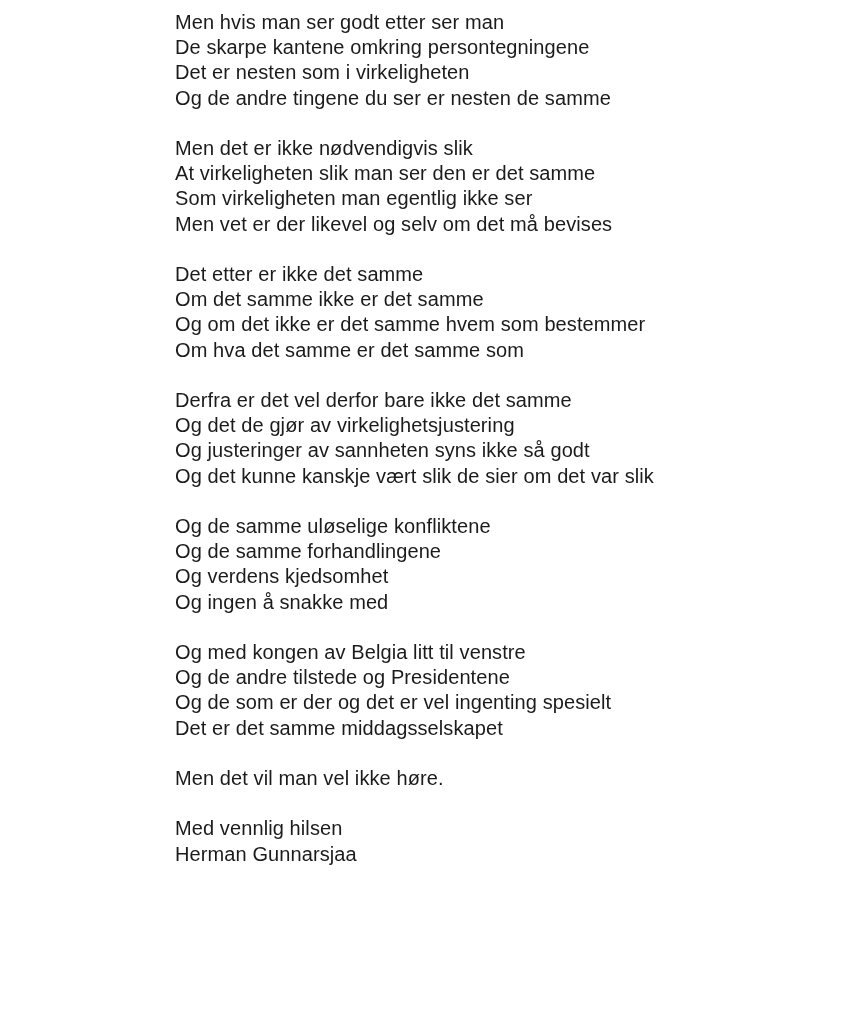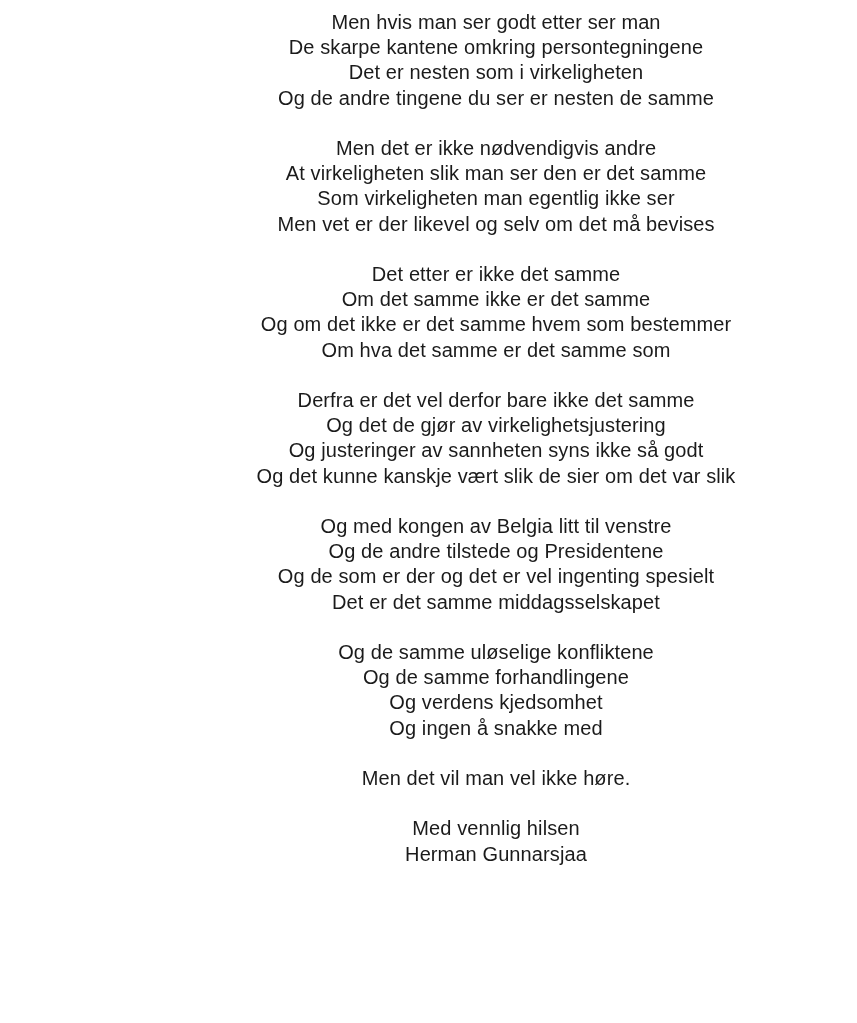--- a/index.html
+++ b/index.html
@@ -25,67 +25,66 @@
     font-size: 20px;
     line-height: 25.2px;
     color: #1b1b1b;
     letter-spacing: 0.1px;
   }
   .stanza {
     margin: 0 0 25.2px 0;
   }
   .line {
     white-space: pre;
-    text-align: center;
   }
   .signoff {
     margin-top: 22px; 
   }
 </style>
 </head>
 <body>
 
 <div class="page" style="background: rgb(255, 255, 255);">
   <div class="poem" style="color: rgb(27, 27, 27);">
     <div id="stanza-container">
         <div class="stanza">
           <div class="line">Men hvis man ser godt etter ser man</div>
           <div class="line">De skarpe kantene omkring persontegningene</div>
           <div class="line">Det er nesten som i virkeligheten</div>
           <div class="line">Og de andre tingene du ser er nesten de samme</div>
         </div>
         <div class="stanza">
-          <div class="line">Men det er ikke nødvendigvis andre</div>
+          <div class="line">Men det er ikke nødvendigvis slik</div>
           <div class="line">At virkeligheten slik man ser den er det samme</div>
           <div class="line">Som virkeligheten man egentlig ikke ser</div>
           <div class="line">Men vet er der likevel og selv om det må bevises</div>
         </div>
         <div class="stanza">
           <div class="line">Det etter er ikke det samme</div>
           <div class="line">Om det samme ikke er det samme</div>
           <div class="line">Og om det ikke er det samme hvem som bestemmer</div>
           <div class="line">Om hva det samme er det samme som</div>
         </div>
         <div class="stanza">
           <div class="line">Derfra er det vel derfor bare ikke det samme</div>
           <div class="line">Og det de gjør av virkelighetsjustering</div>
           <div class="line">Og justeringer av sannheten syns ikke så godt</div>
           <div class="line">Og det kunne kanskje vært slik de sier om det var slik</div>
         </div>
         <div class="stanza">
+          <div class="line">Og de samme uløselige konfliktene</div>
+          <div class="line">Og de samme forhandlingene</div>
+          <div class="line">Og verdens kjedsomhet</div>
+          <div class="line">Og ingen å snakke med</div>
+        </div>
+        <div class="stanza">
           <div class="line">Og med kongen av Belgia litt til venstre</div>
           <div class="line">Og de andre tilstede og Presidentene</div>
           <div class="line">Og de som er der og det er vel ingenting spesielt</div>
           <div class="line">Det er det samme middagsselskapet</div>
-        </div>
-        <div class="stanza">
-          <div class="line">Og de samme uløselige konfliktene</div>
-          <div class="line">Og de samme forhandlingene</div>
-          <div class="line">Og verdens kjedsomhet</div>
-          <div class="line">Og ingen å snakke med</div>
         </div>
         <div class="stanza">
           <div class="line">Men det vil man vel ikke høre.</div>
         </div>
       </div>
     <div id="signoff" class="signoff">
         <div class="line">Med vennlig hilsen</div>
         <div class="line">Herman Gunnarsjaa</div>
       </div>
   </div>

